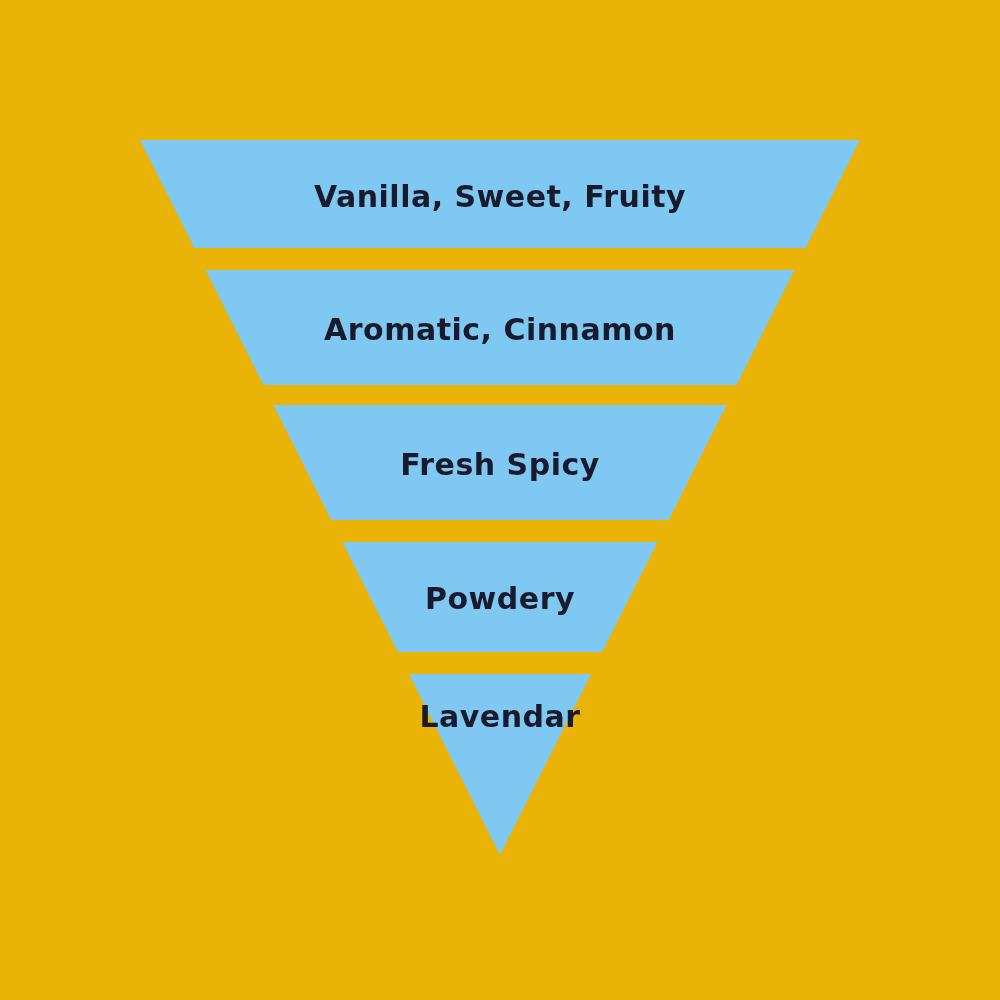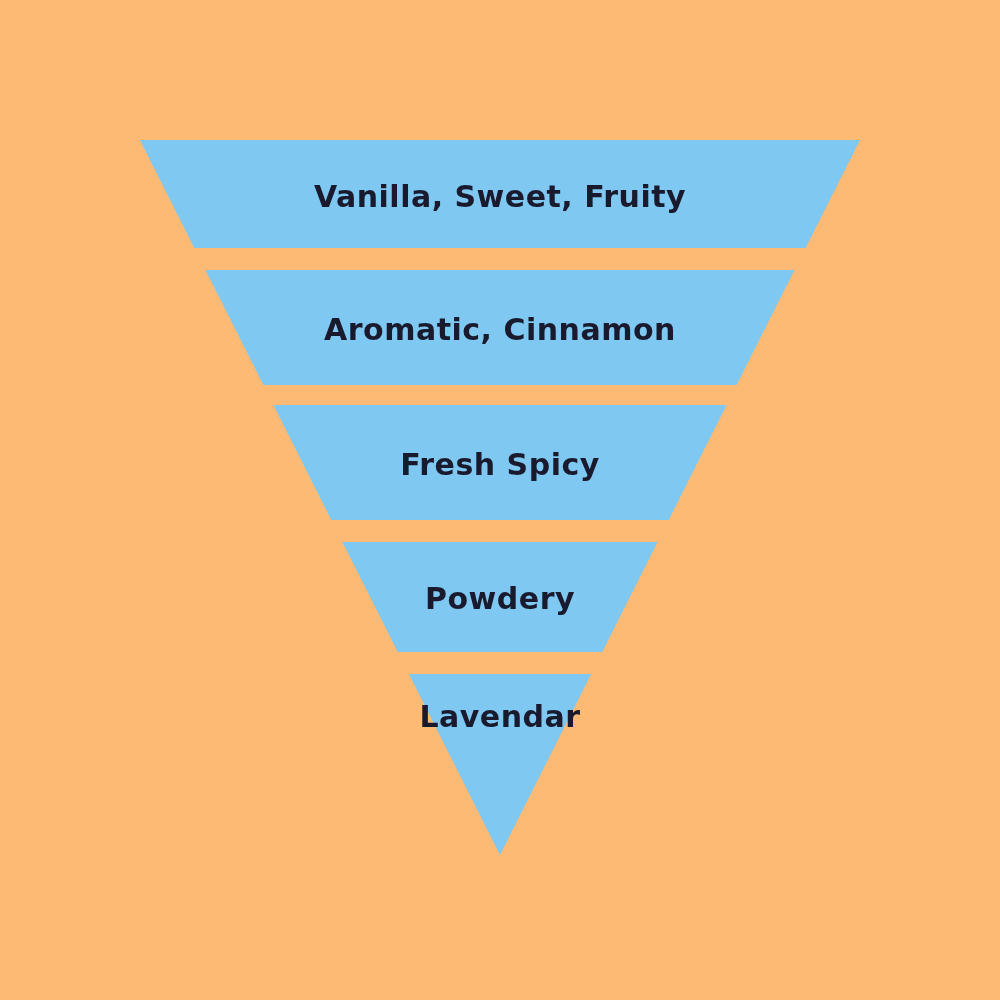--- a/index.html
+++ b/index.html
@@ -7,21 +7,21 @@
       padding: 0;
       width: 1000px;
       height: 1000px;
       background: #ffffff;
       font-family: "DejaVu Sans", "Liberation Sans", sans-serif;
     }
     .canvas {
       position: relative;
       width: 1000px;
       height: 1000px;
-      background: #fdba74;
+      background: #eab308;
       overflow: hidden;
     }
     svg {
       display: block;
     }
     .funnel-segment {
       fill: #7EC8F1;
       stroke: none;
     }
     .funnel-label {

